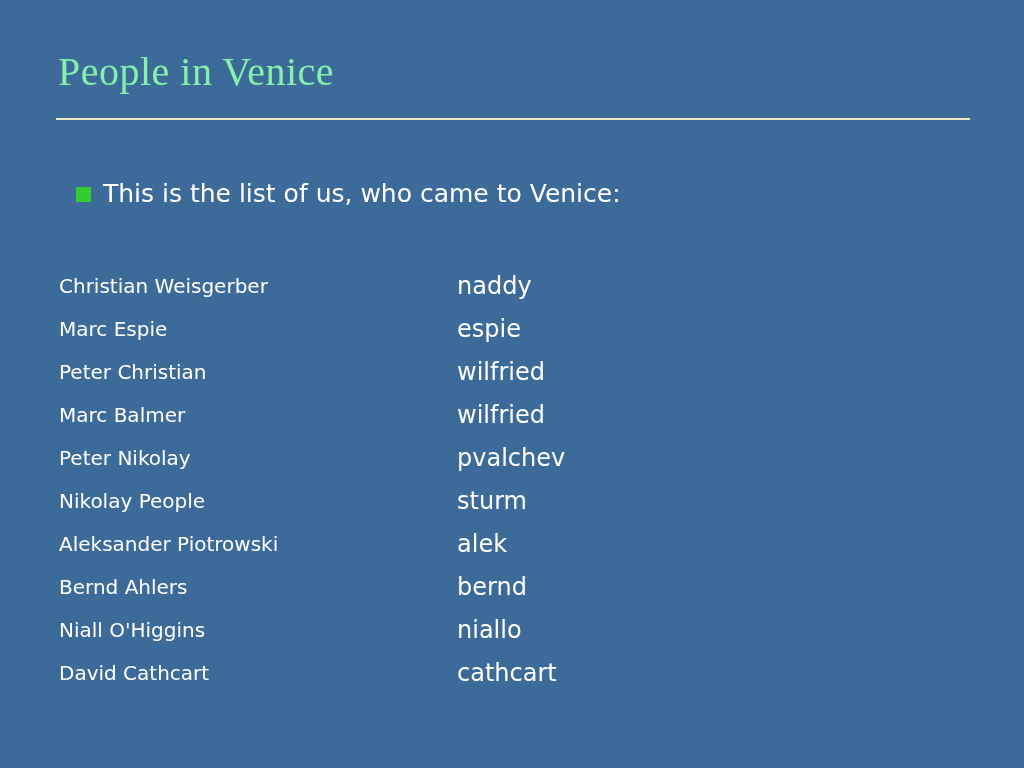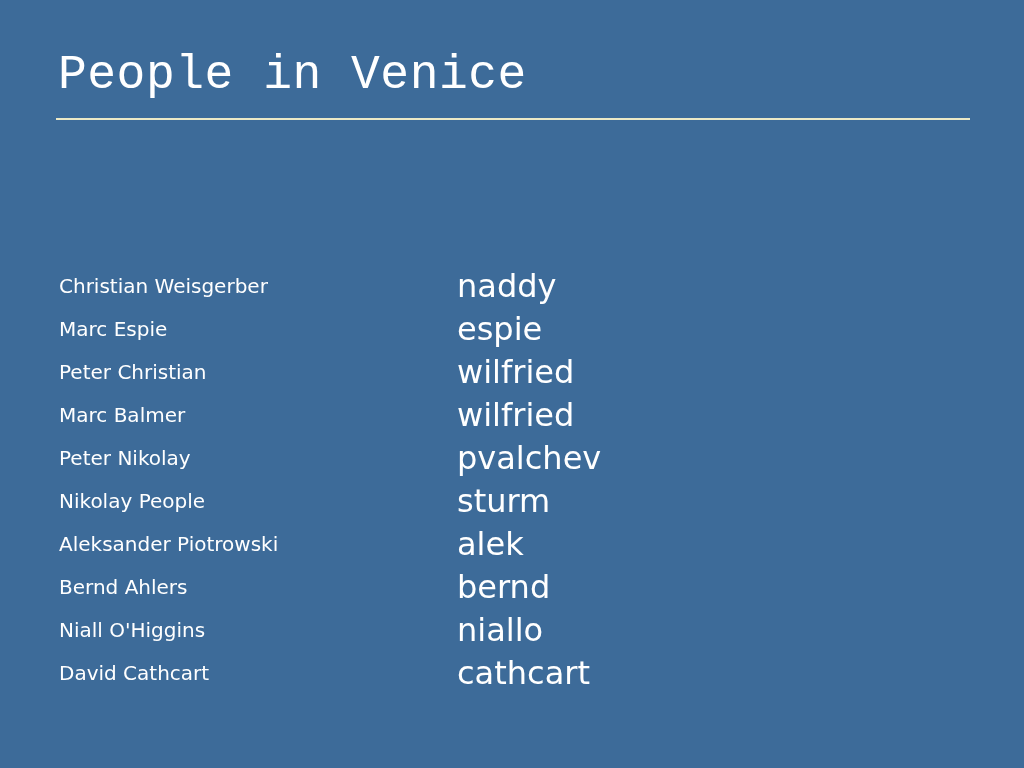--- a/index.html
+++ b/index.html
@@ -17,23 +17,23 @@
     position: relative;
     width: 1024px;
     height: 768px;
     background: #3d6b99;
     box-sizing: border-box;
   }
   .title {
     position: absolute;
     left: 58px;
     top: 48px;
-    font-size: 48px;
-    color: #ffffff;
-    font-family: Liberation Mono, monospace;
+    font-size: 40px;
+    color: #86efac;
+    font-family: Liberation Serif, serif;
     font-weight: normal;
     letter-spacing: 0.5px;
     white-space: nowrap;
   }
   .title-rule {
     position: absolute;
     left: 56px;
     top: 118px;
     width: 914px;
     height: 2px;
@@ -72,33 +72,37 @@
     align-items: center;
   }
   .person-name {
     width: 398px;
     flex: 0 0 auto;
     font-size: 20px;
     color: #ffffff;
     white-space: nowrap;
   }
   .person-handle {
-    font-size: 32px;
+    font-size: 24px;
     color: #ffffff;
     white-space: nowrap;
   }
 </style>
 </head>
 <body>
 
 <div class="slide">
 
   <div class="title">People in Venice</div>
   <div class="title-rule"></div>
 
+  <div class="bullet-row">
+    <span class="bullet-marker"></span>
+    <span class="bullet-text">This is the list of us, who came to Venice:</span>
+  </div>
 
   <div class="people-list">
 
     <div class="person-row">
       <span class="person-name">Christian Weisgerber</span>
       <span class="person-handle">naddy</span>
     </div>
 
     <div class="person-row">
       <span class="person-name">Marc Espie</span>

